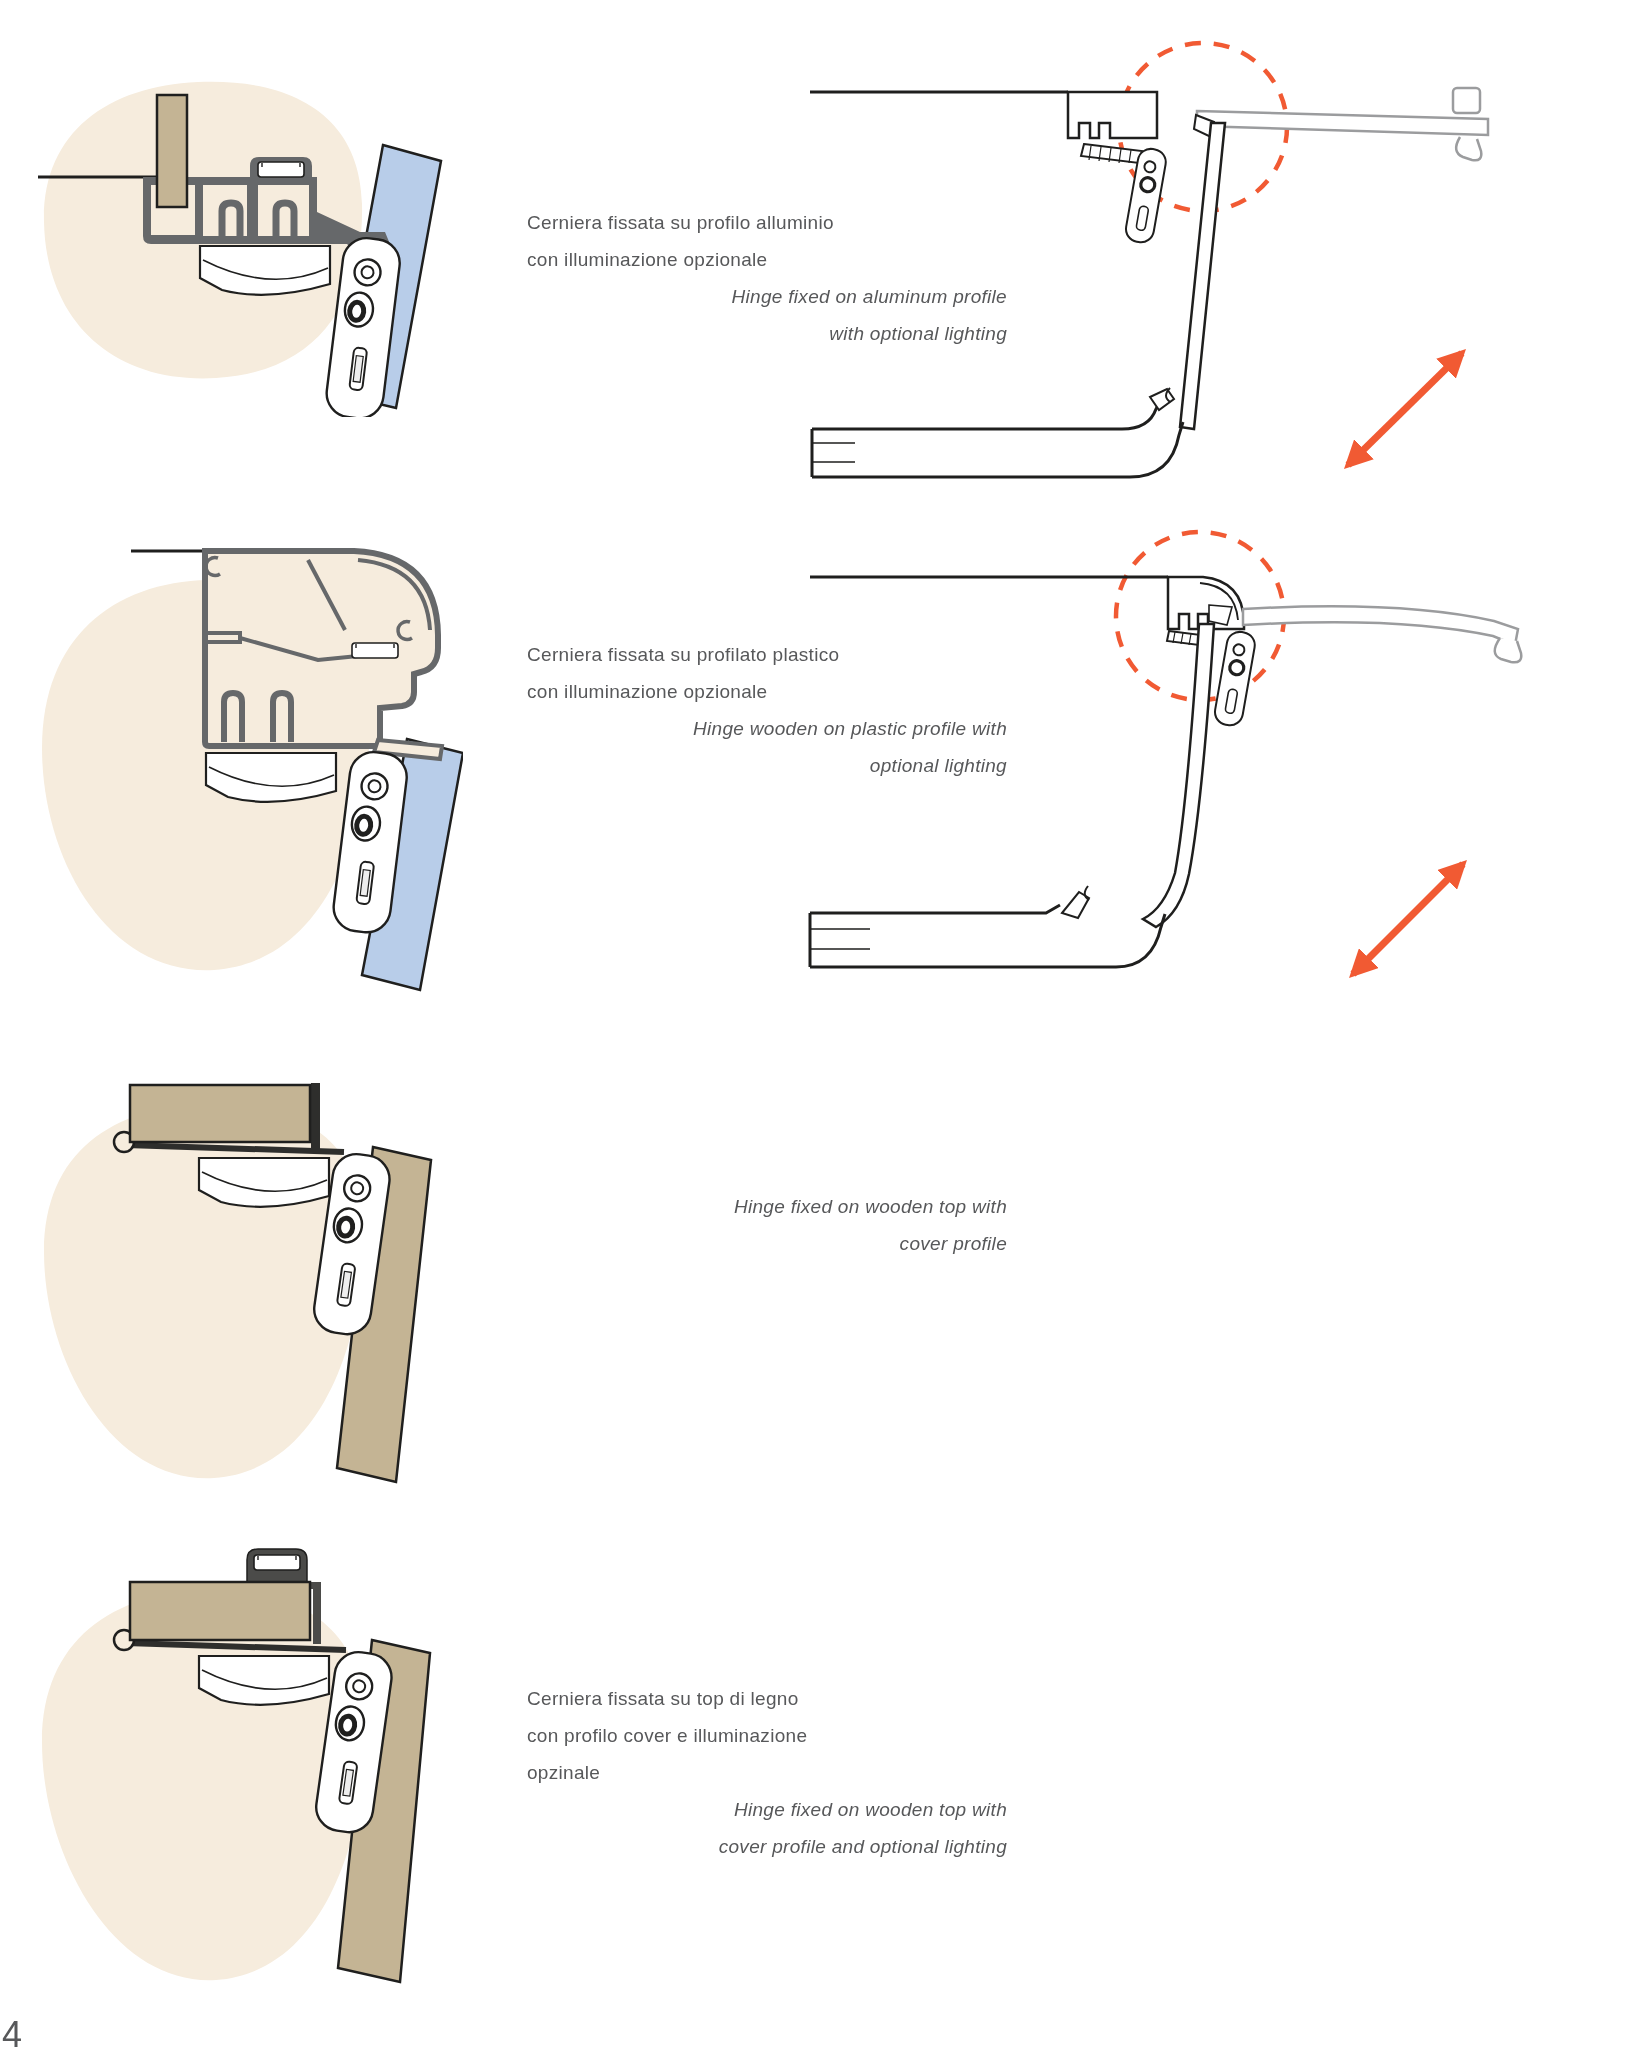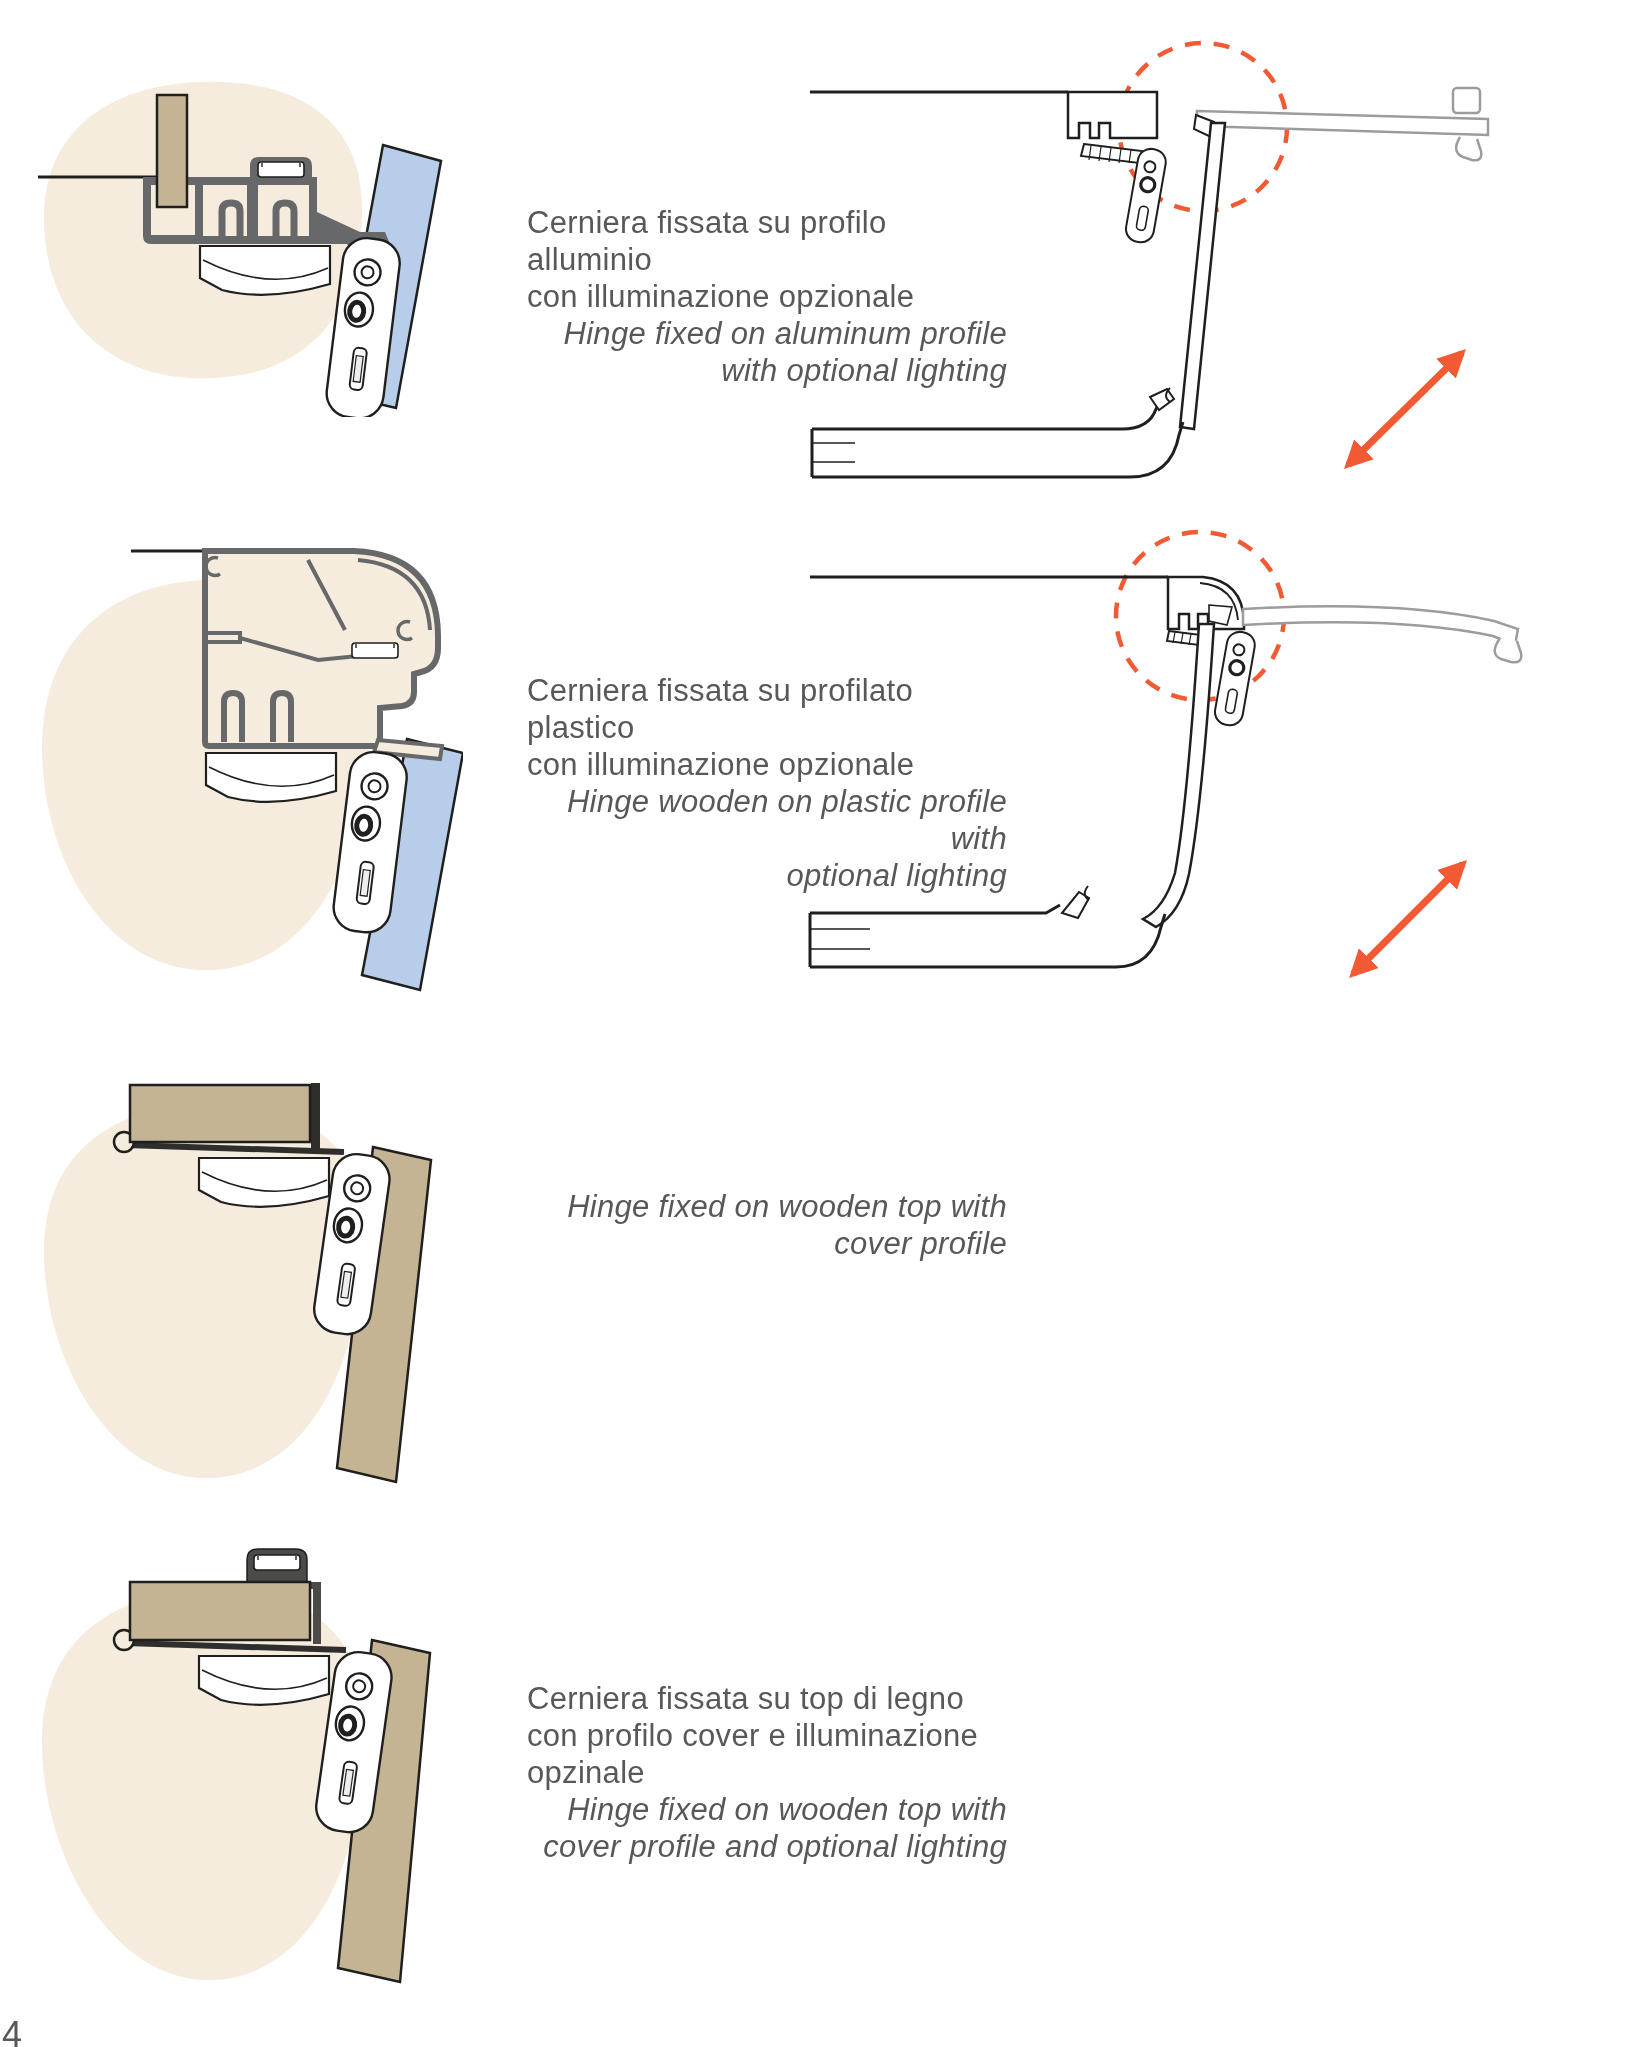--- a/index.html
+++ b/index.html
@@ -1,24 +1,24 @@
 <!DOCTYPE html>
 <html><head>
 <meta charset="utf-8">
 <style>
   html,body{margin:0;padding:0;background:#ffffff;}
   .page{position:relative;width:1630px;height:2047px;background:#ffffff;overflow:hidden;
         font-family:"Liberation Sans",sans-serif;}
   .illus,.diagram{position:absolute;display:block;}
-  .caption{position:absolute;left:527px;color:#57585a;font-size:31px;line-height:37px;
+  .caption{position:absolute;left:527px;color:#57585a;font-size:19px;line-height:37px;
            letter-spacing:0.3px;width:480px;}
   .caption p{margin:0;white-space:pre-line;}
   .caption .en{font-style:italic;text-align:right;}
   .pageno{position:absolute;left:2px;top:2014px;font-size:36px;color:#57585a;}
-  .c1{top:204px;} .c2{top:672px;} .c3{top:1188px;} .c4{top:1680px;}
+  .c1{top:204px;} .c2{top:636px;} .c3{top:1188px;} .c4{top:1680px;}
 </style>
 </head>
 <body>
 
 <div class="page">
 
   <svg width="0" height="0" style="position:absolute">
     <defs>
       <g id="hingeArm">
         <path d="M0,2 H130 V40 Q68,58 22,46 L0,34 Z" fill="#fff" stroke="#1f1f1e" stroke-width="2.2"></path>

